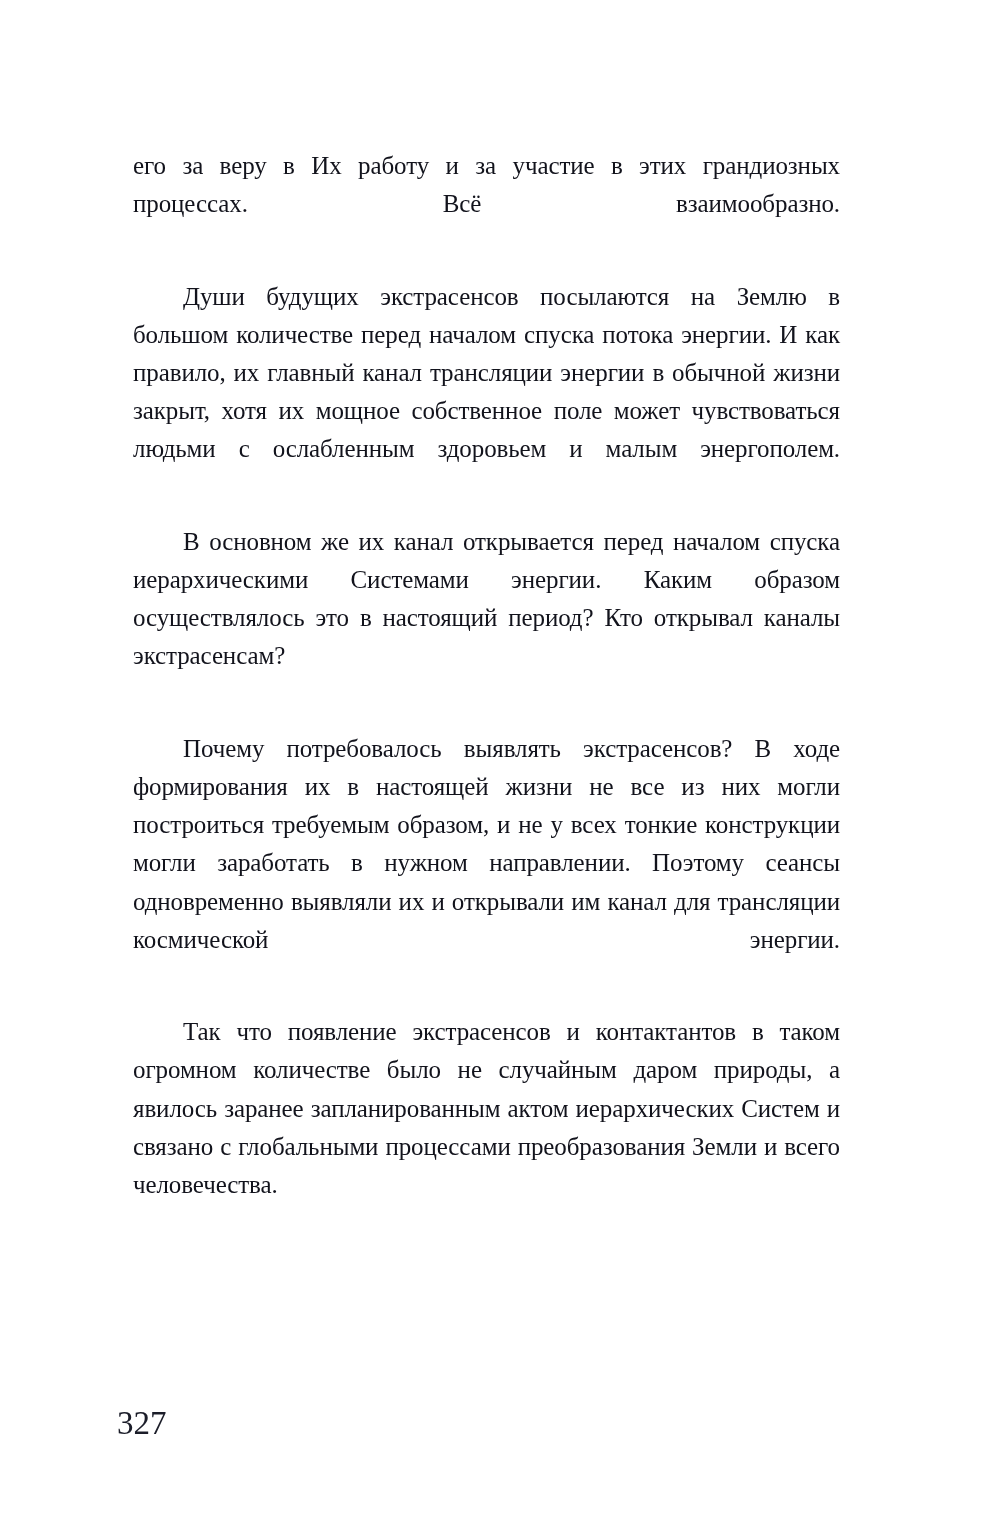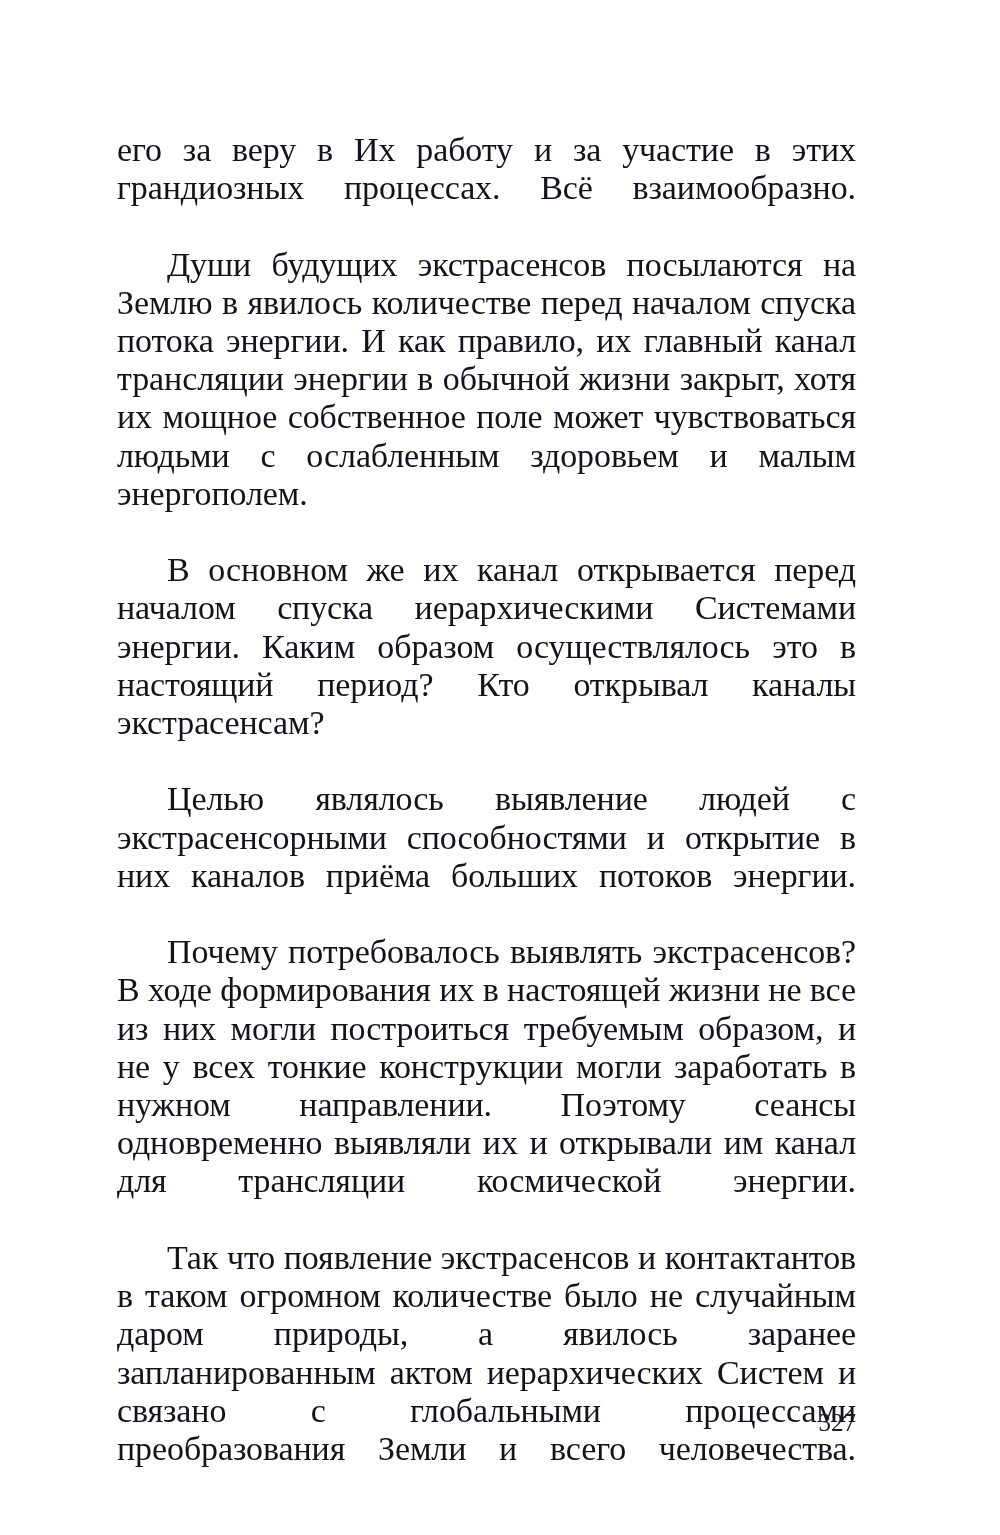--- a/index.html
+++ b/index.html
@@ -22,23 +22,23 @@
   }
 
   .text-column {
     position: absolute;
     left: 117px;
     top: 131px;
     width: 739px;
   }
 
   .para {
-    margin: 0;
+    margin: 16px;
     color: #12131c;
-    font-size: 34px;
+    font-size: 25px;
     line-height: 38.2px;
     text-align: justify;
     text-justify: inter-word;
     letter-spacing: -0.1px;
     font-weight: 400;
     -webkit-font-smoothing: antialiased;
   }
 
   .para.indent {
     text-indent: 50px;
@@ -49,36 +49,35 @@
     content: "";
     display: inline-block;
     width: 100%;
   }
 
   .page-number {
     position: absolute;
     left: 117px;
     top: 1407px;
     width: 739px;
-    text-align: right;
+    text-align: left;
     color: #1b1d29;
-    font-size: 25px;
+    font-size: 33px;
     line-height: 32px;
     font-family: "Liberation Serif", "DejaVu Serif", serif;
   }
 </style>
 </head>
 <body>
 
 <div class="page">
 
   <div class="text-column">
     <p class="para">его за веру в Их работу и за участие в этих грандиозных процессах. Всё взаимообразно.</p>
-    <p class="para indent">Души будущих экстрасенсов посылаются на Землю в явилось количестве перед началом спуска потока энергии. И как правило, их главный канал трансляции энергии в обычной жизни закрыт, хотя их мощное собственное поле может чувствоваться людьми с ослабленным здоровьем и малым энергополем.</p>
+    <p class="para indent">Души будущих экстрасенсов посылаются на Землю в большом количестве перед началом спуска потока энергии. И как правило, их главный канал трансляции энергии в обычной жизни закрыт, хотя их мощное собственное поле может чувствоваться людьми с ослабленным здоровьем и малым энергополем.</p>
     <p class="para indent">В основном же их канал открывается перед началом спуска иерархическими Системами энергии. Каким образом осуществлялось это в настоящий период? Кто открывал каналы экстрасенсам?</p>
-    <p class="para indent">Целью являлось выявление людей с экстрасенсорными способностями и открытие в них каналов приёма больших потоков энергии.</p>
     <p class="para indent">Почему потребовалось выявлять экстрасенсов? В ходе формирования их в настоящей жизни не все из них могли построиться требуемым образом, и не у всех тонкие конструкции могли заработать в нужном направлении. Поэтому сеансы одновременно выявляли их и открывали им канал для трансляции космической энергии.</p>
     <p class="para indent">Так что появление экстрасенсов и контактантов в таком огромном количестве было не случайным даром природы, а явилось заранее запланированным актом иерархических Систем и связано с глобальными процессами преобразования Земли и всего человечества.</p>
   </div>
 
   <div class="page-number">327</div>
 
 </div>
 
 </body></html>

